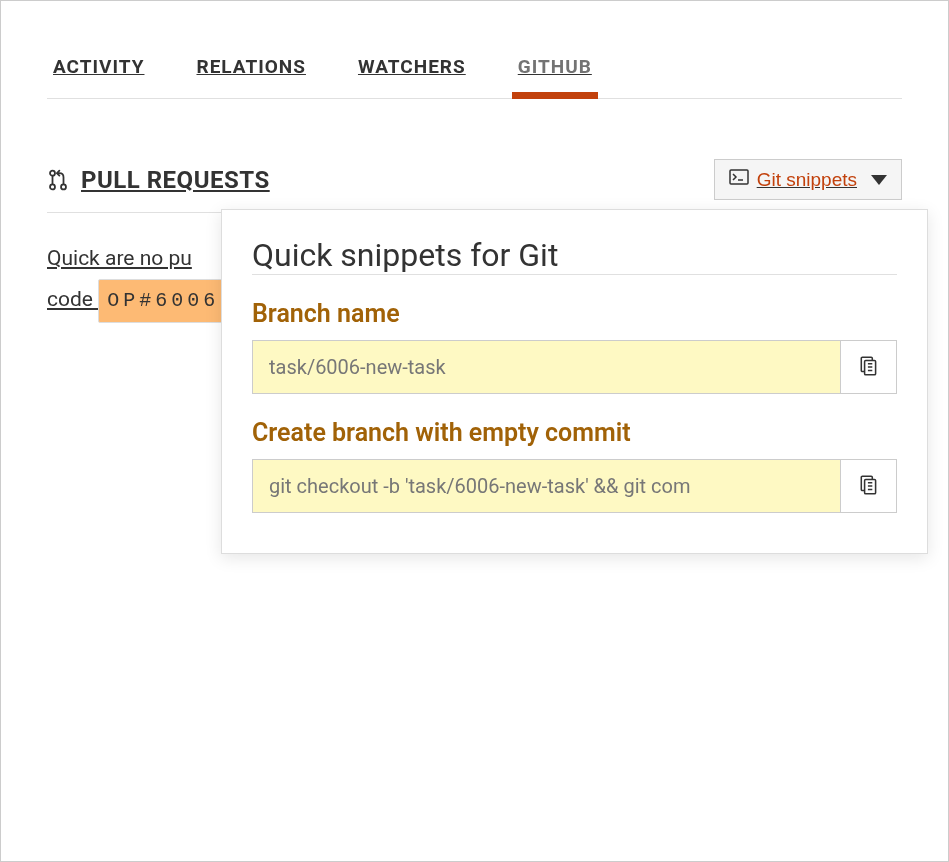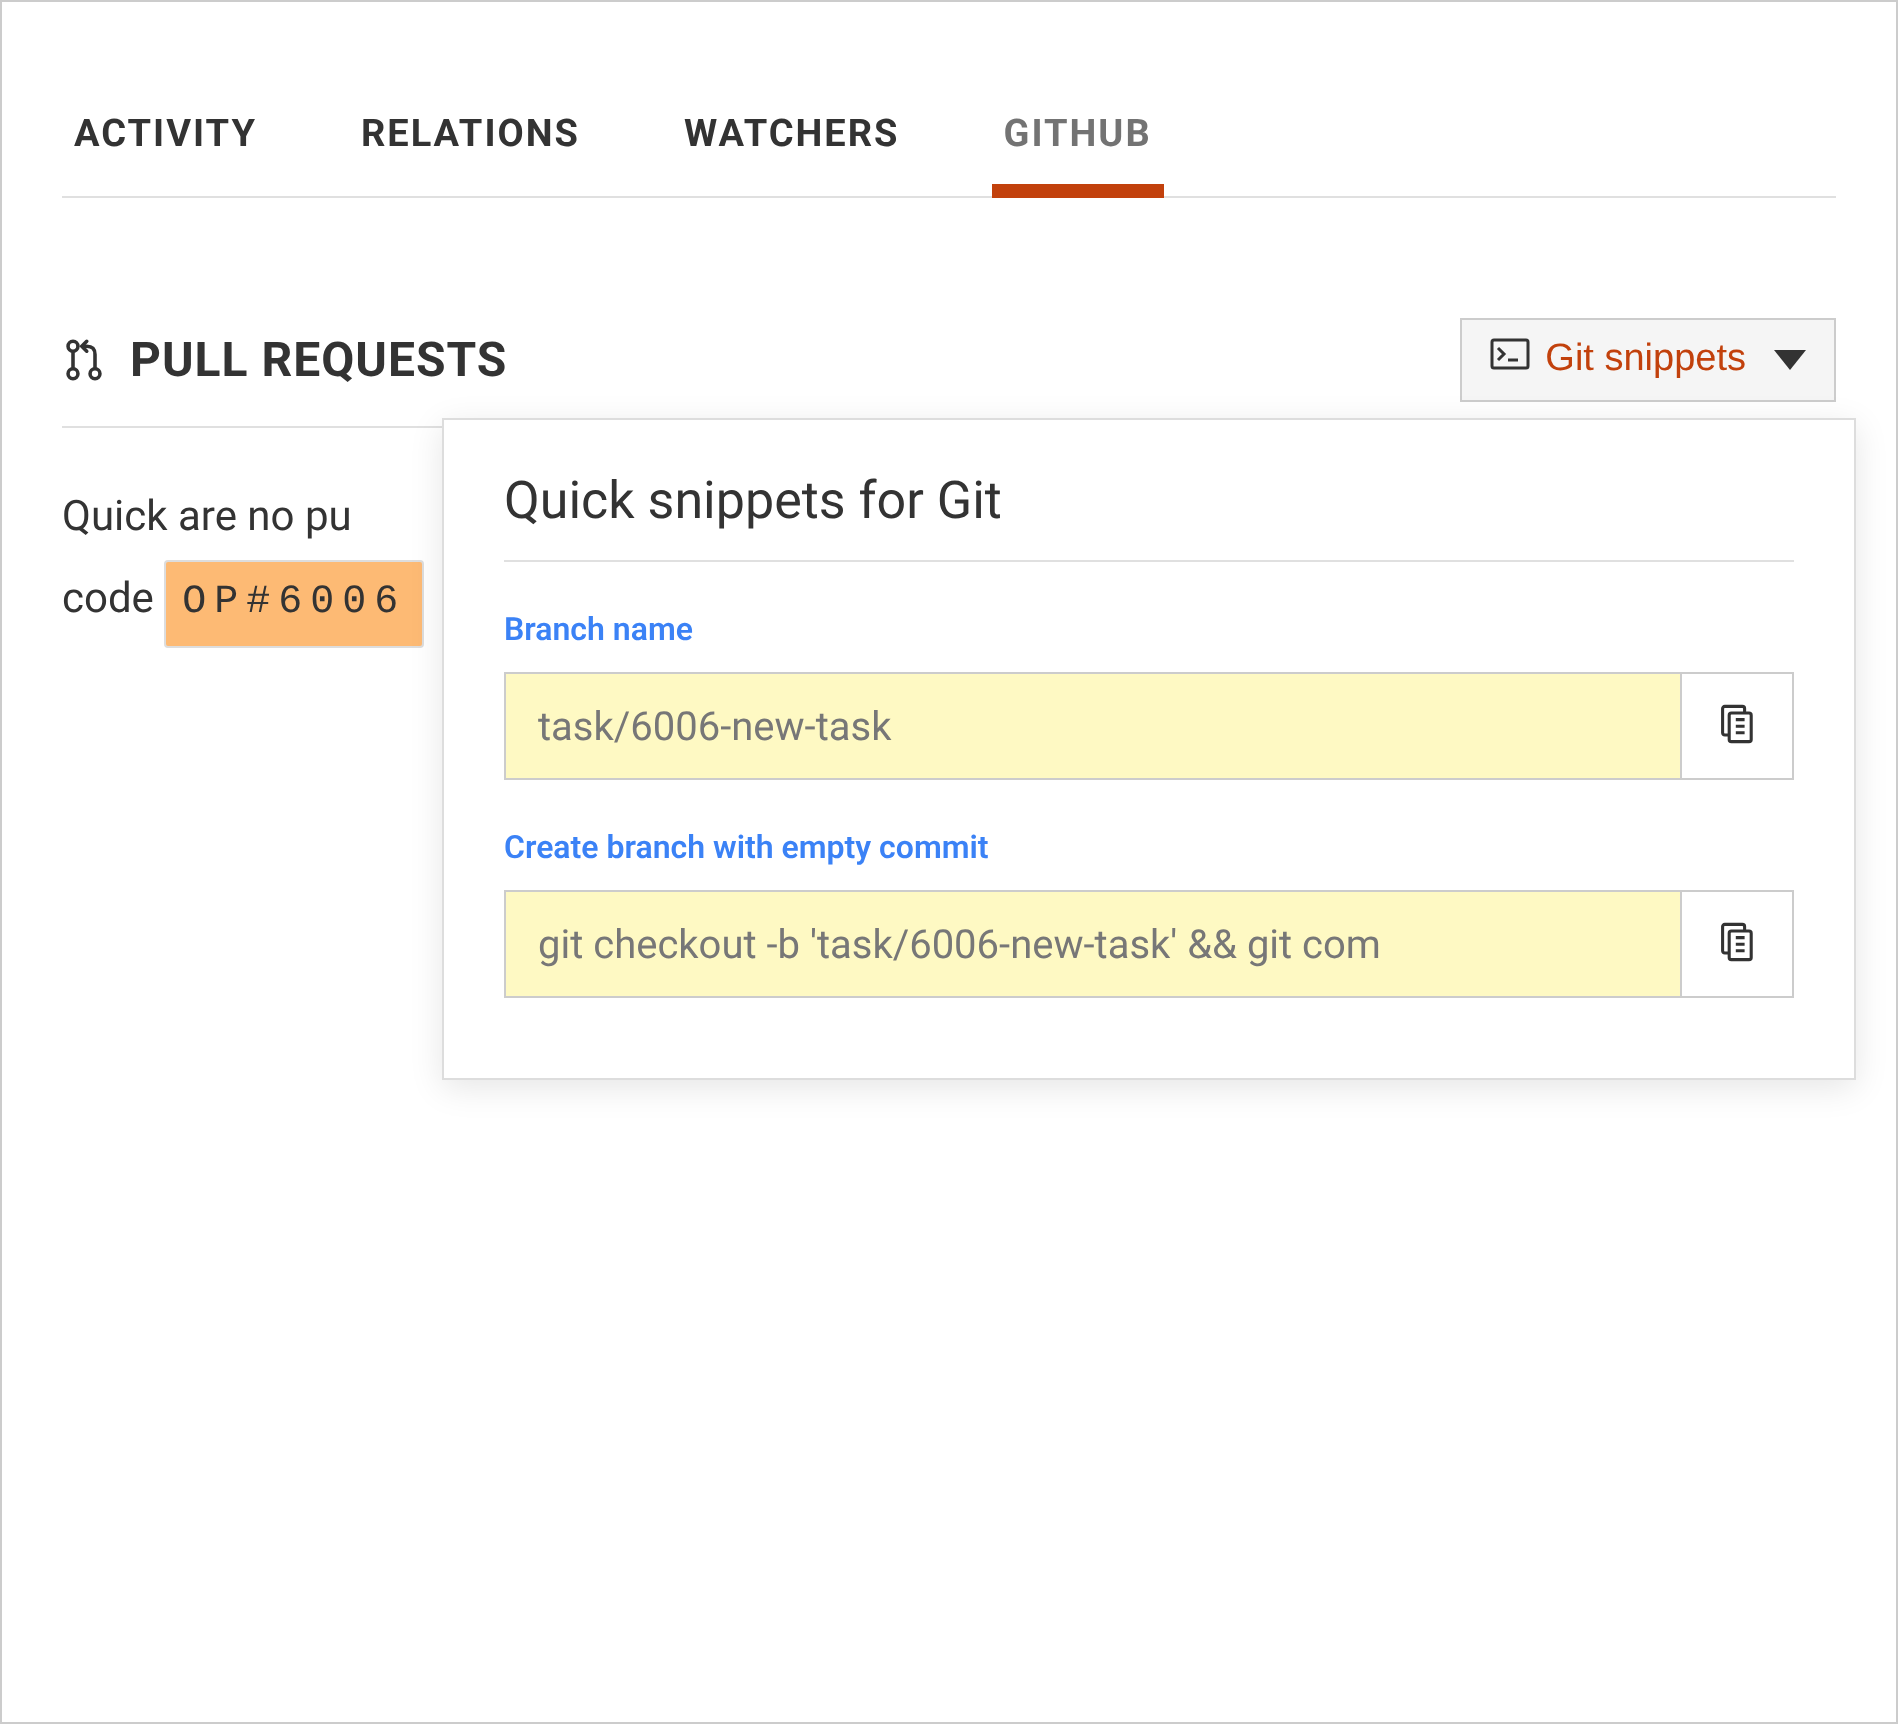--- a/index.html
+++ b/index.html
@@ -11,21 +11,22 @@
       font-family: -apple-system, BlinkMacSystemFont, "Segoe UI", Roboto, "Helvetica Neue", Arial, sans-serif;
       background: #fff;
       color: #333;
       width: 949px;
       height: 862px;
       border: 1px solid #ccc;
       position: relative;
       overflow: hidden;
     }
     .container {
-      padding: 0 30px;
+      padding: 0 46px;
+      text-decoration: underline;
     }
     .tabs {
       display: flex;
       gap: 40px;
       border-bottom: 1px solid #e0e0e0;
       margin-top: 40px;
       padding-bottom: 0;
     }
     .tab {
       padding: 14px 6px;
@@ -93,42 +94,41 @@
       position: absolute;
       top: 208px;
       left: 220px;
       width: 707px;
       background: #fff;
       border: 1px solid #ddd;
       box-shadow: 0 4px 16px rgba(0,0,0,0.1);
       padding: 26px 30px 40px 30px;
     }
     .popover-title {
-      font-size: 26px;
+      font-size: 32px;
       font-weight: 400;
       color: #333;
       border-bottom: 1px solid #e0e0e0;
-      padding-bottom: 14px;
       margin-bottom: 24px;
     }
     .field-group {
       margin-bottom: 24px;
     }
     .field-group.highlighted {
       border: 4px solid #2ecc40;
       border-radius: 6px;
       padding: 10px 12px 16px 12px;
       margin-left: -16px;
       margin-right: -16px;
       margin-bottom: 24px;
     }
     .field-label {
-      font-size: 16px;
+      font-size: 25px;
       font-weight: 600;
-      color: #3b82f6;
+      color: #a16207;
       margin-bottom: 12px;
       display: block;
     }
     .input-row {
       display: flex;
       border: 1px solid #ccc;
     }
     .input-row input {
       flex: 1;
       border: none;

